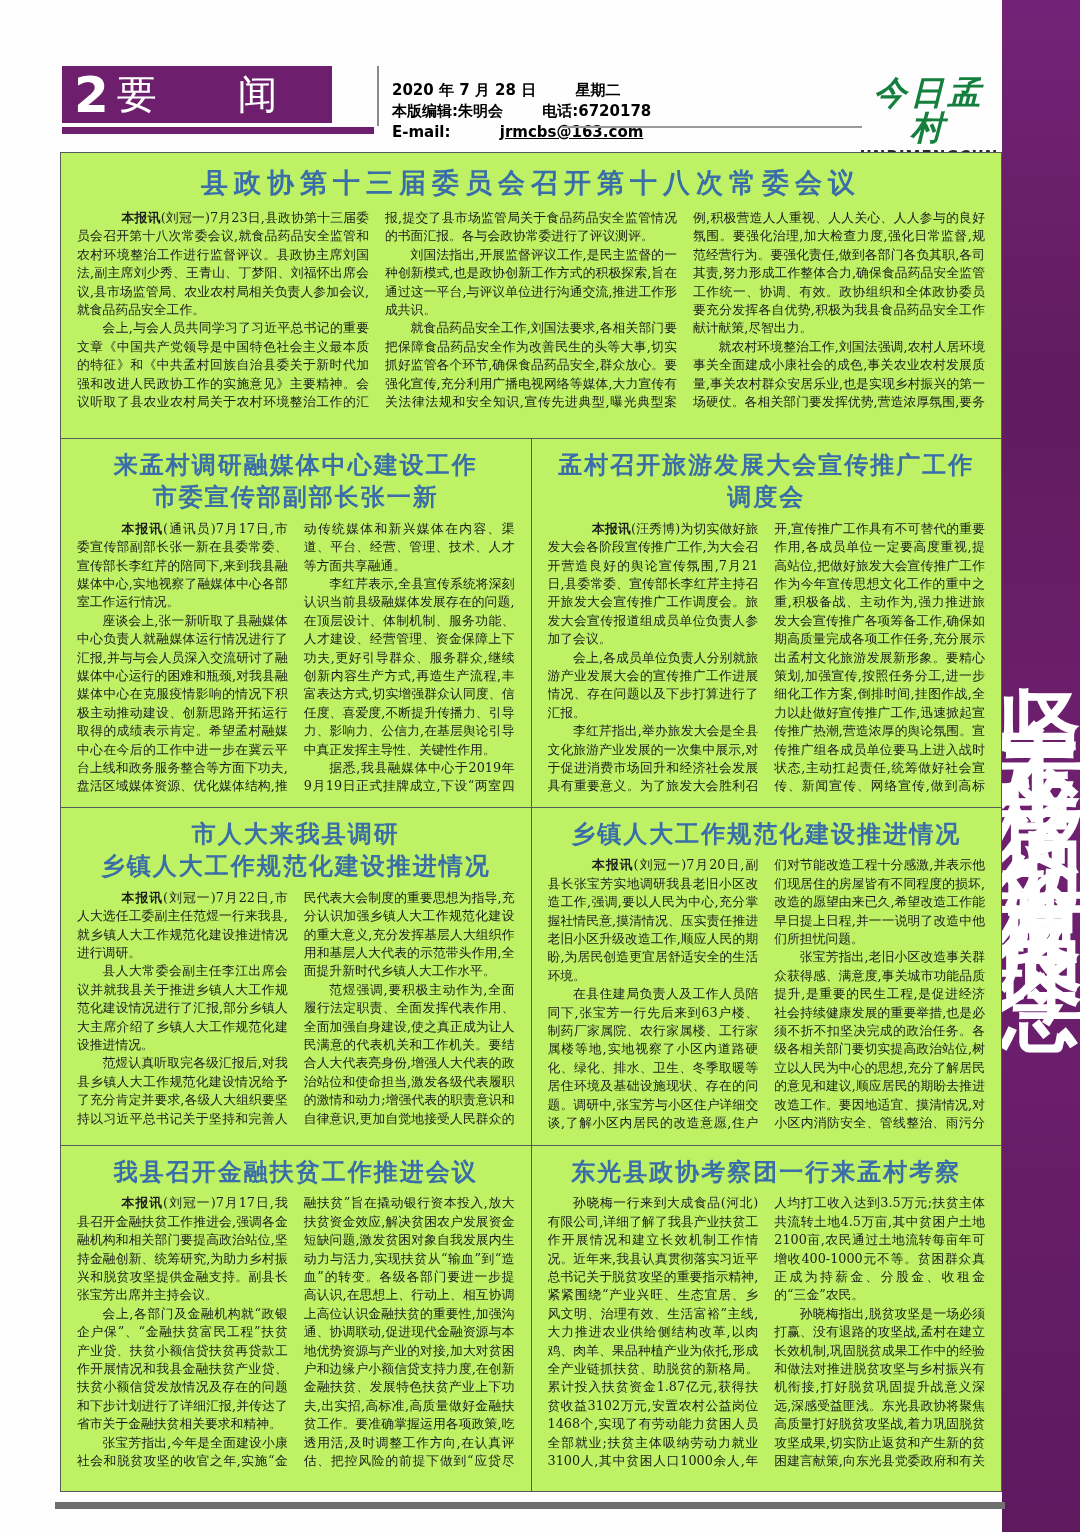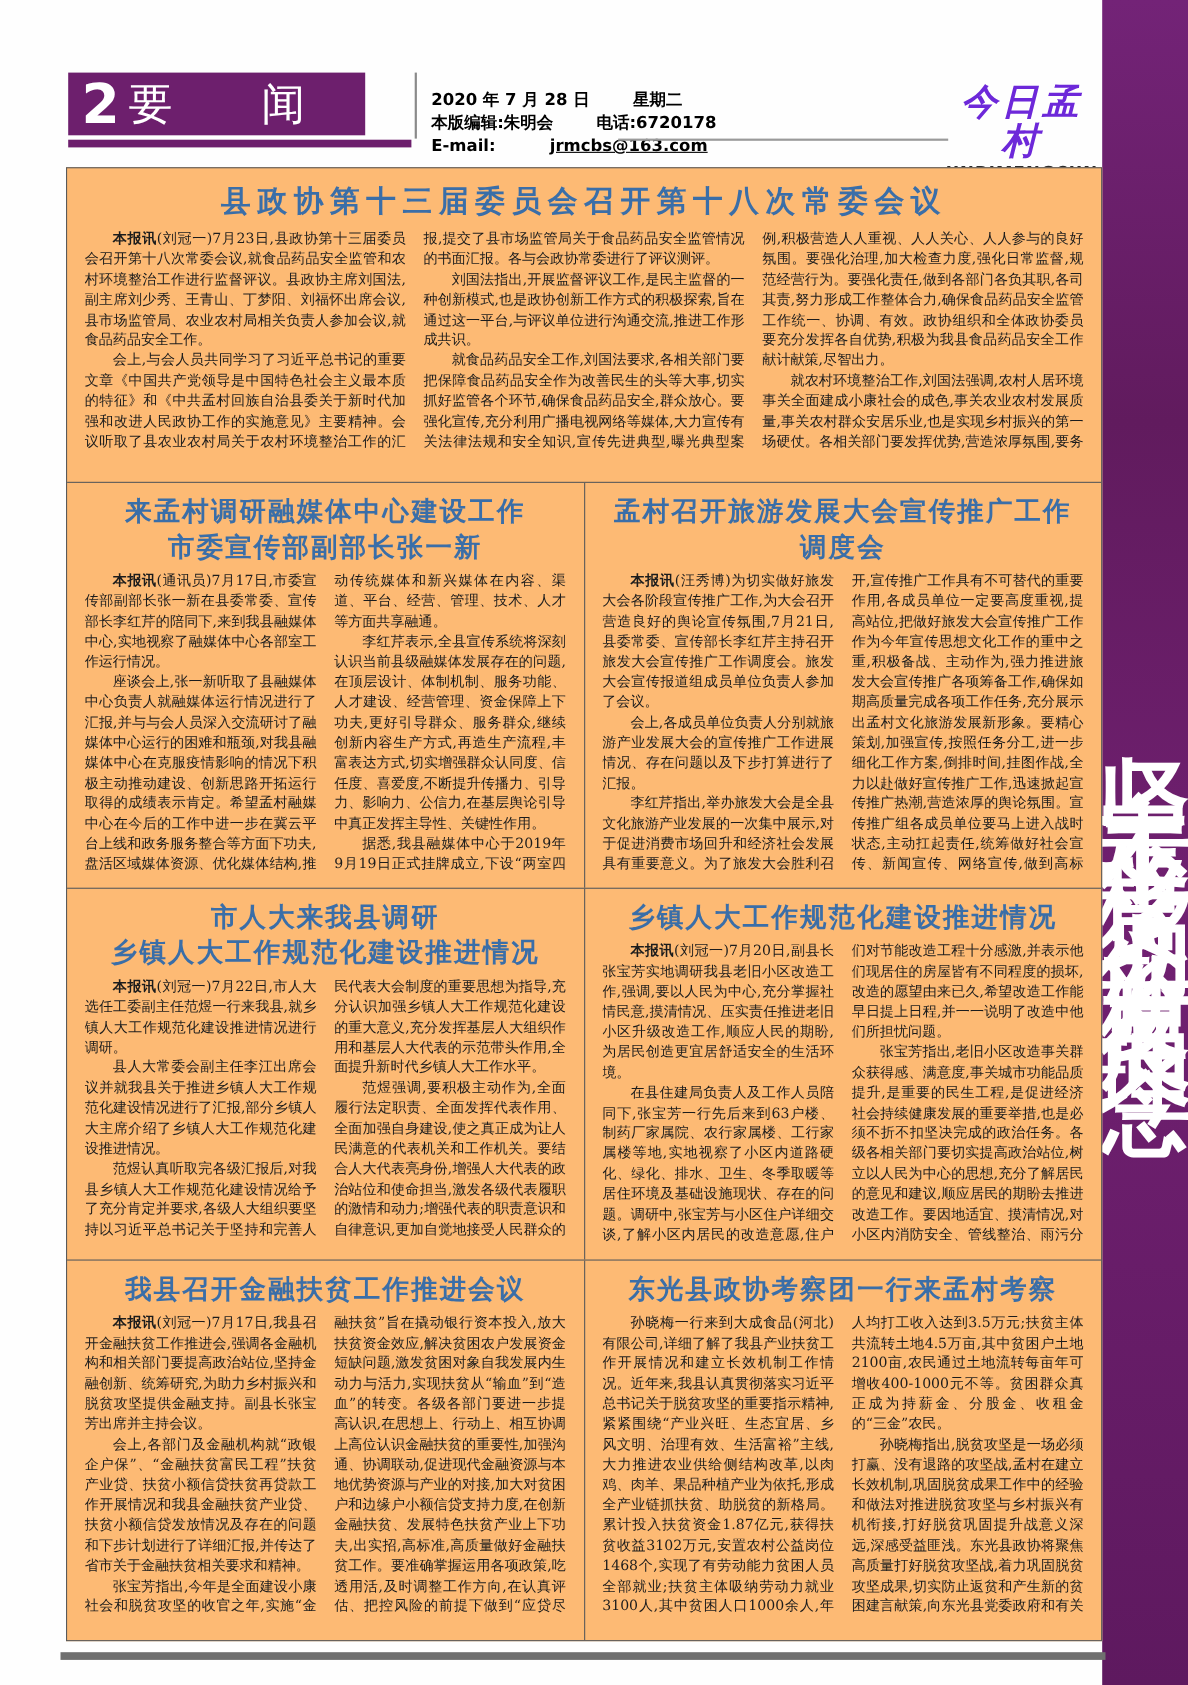--- a/index.html
+++ b/index.html
@@ -18,43 +18,43 @@
   .logo-num{font-size:50px;font-weight:bold;line-height:1;}
   .logo-chars{font-size:40px;font-weight:normal;letter-spacing:34px;margin-left:8px;white-space:nowrap;}
   .logo-underbar{position:absolute;left:62px;top:127px;width:312px;height:7px;background:#6d1f6d;}
   .mast-divider{position:absolute;left:377px;top:66px;width:2px;height:60px;background:#8a8a8a;}
   .date-block{position:absolute;left:392px;top:80px;font-size:15px;font-weight:600;
         line-height:21px;color:#000000;}
   .date-block .gap{margin-left:34px;}
   .email-val{text-decoration:underline;margin-left:44px;}
   .header-rule{position:absolute;left:562px;top:126px;width:300px;height:2px;background:#9a9a9a;}
   .paper-name-block{position:absolute;left:856px;top:76px;width:146px;text-align:center;}
-  .paper-name{color:#6d28d9;font-size:33px;font-weight:bold;font-style:italic;
+  .paper-name{color:#15803d;font-size:33px;font-weight:bold;font-style:italic;
         font-family:"DejaVu Serif",serif;letter-spacing:4px;line-height:1.05;}
   .paper-pinyin{font-size:15px;font-weight:bold;letter-spacing:1px;color:#2a2a2a;margin-top:3px;}
   
   .content{position:absolute;left:60px;top:152px;width:942px;height:1340px;
-        border:1px solid #5a5a5a;box-sizing:border-box;display:flex;flex-direction:column;background:#fdba74;}
+        border:1px solid #5a5a5a;box-sizing:border-box;display:flex;flex-direction:column;background:#bef264;}
   .row{display:flex;min-height:0;}
   .row-a{height:285px;}
   .row-b{height:368px;border-top:1px solid #5a5a5a;}
   .row-c{height:337px;border-top:1px solid #5a5a5a;}
   .row-d{flex:1;border-top:1px solid #5a5a5a;}
   .article{flex:1;padding:8px 16px 10px;box-sizing:border-box;display:flex;
         flex-direction:column;min-width:0;}
   .article + .article{border-left:1px solid #5a5a5a;}
   .headline{color:#3a6ea8;font-weight:bold;text-align:center;font-family:"DejaVu Sans",sans-serif;}
   .headline-xl{font-size:27px;letter-spacing:6px;margin:4px 0 8px;}
   .headline-lg{font-size:24px;letter-spacing:2px;line-height:1.35;margin:2px 0 6px;}
   .body{flex:1;overflow:hidden;column-gap:16px;column-fill:auto;font-size:12.8px;
         line-height:18.4px;text-align:justify;color:#1c1c1c;font-family:"DejaVu Serif",serif;}
   .cols-3{column-count:3;}
   .cols-2{column-count:2;}
   .body p{margin:0;text-indent:2em;}
-  .lead-label{font-weight:bold;}
+  .lead-label{font-weight:bold;margin-left:19px;}
   .bottom-bar{position:absolute;left:55px;top:1502px;width:950px;height:7px;background:#6f6f6f;}
 </style>
 </head>
 <body>
 
 <div class="page">
 
   <div class="side-banner">
     <span class="side-slogan">坚定不移贯彻新发展理念</span>
   </div>

